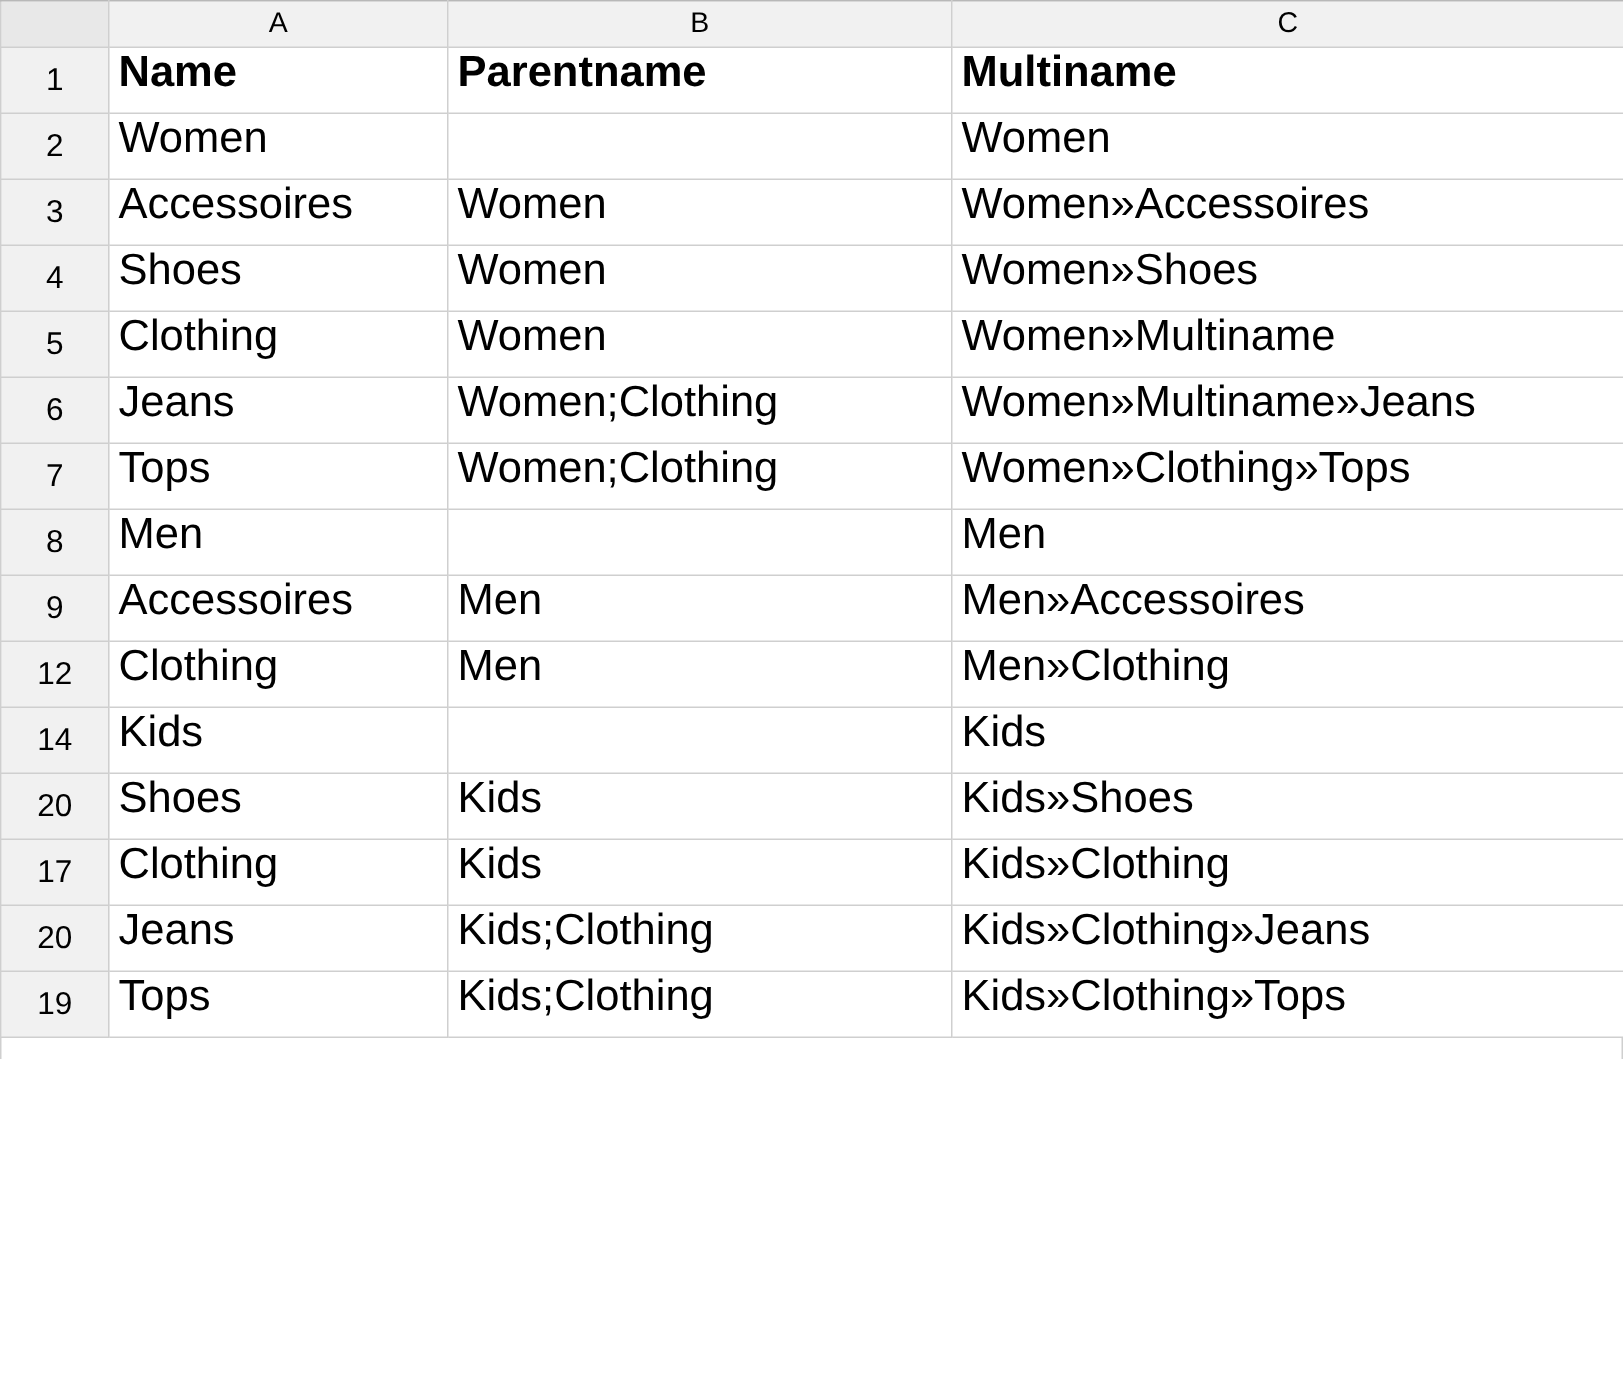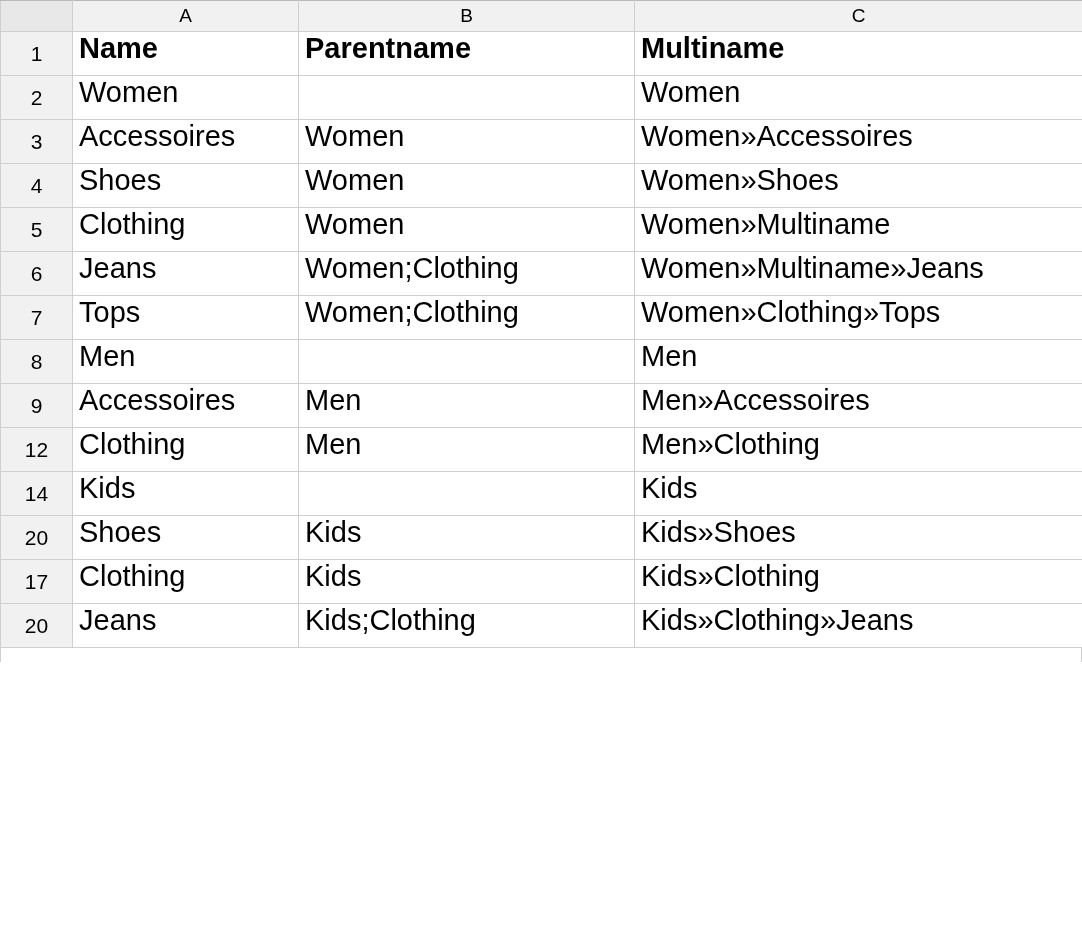--- a/index.html
+++ b/index.html
@@ -173,16 +173,22 @@
         <td class="cell">Clothing</td>
         <td class="cell">Kids</td>
         <td class="cell">Kids»Clothing</td>
       </tr>
       <tr class="datarow">
         <td class="rowhead">20</td>
         <td class="cell">Jeans</td>
         <td class="cell">Kids;Clothing</td>
         <td class="cell">Kids»Clothing»Jeans</td>
       </tr>
+      <tr class="datarow">
+        <td class="rowhead">19</td>
+        <td class="cell">Tops</td>
+        <td class="cell">Kids;Clothing</td>
+        <td class="cell">Kids»Clothing»Tops</td>
+      </tr>
     </tbody>
   </table>
   <div class="bottom-strip"></div>
 </div>
 
 </body></html>

